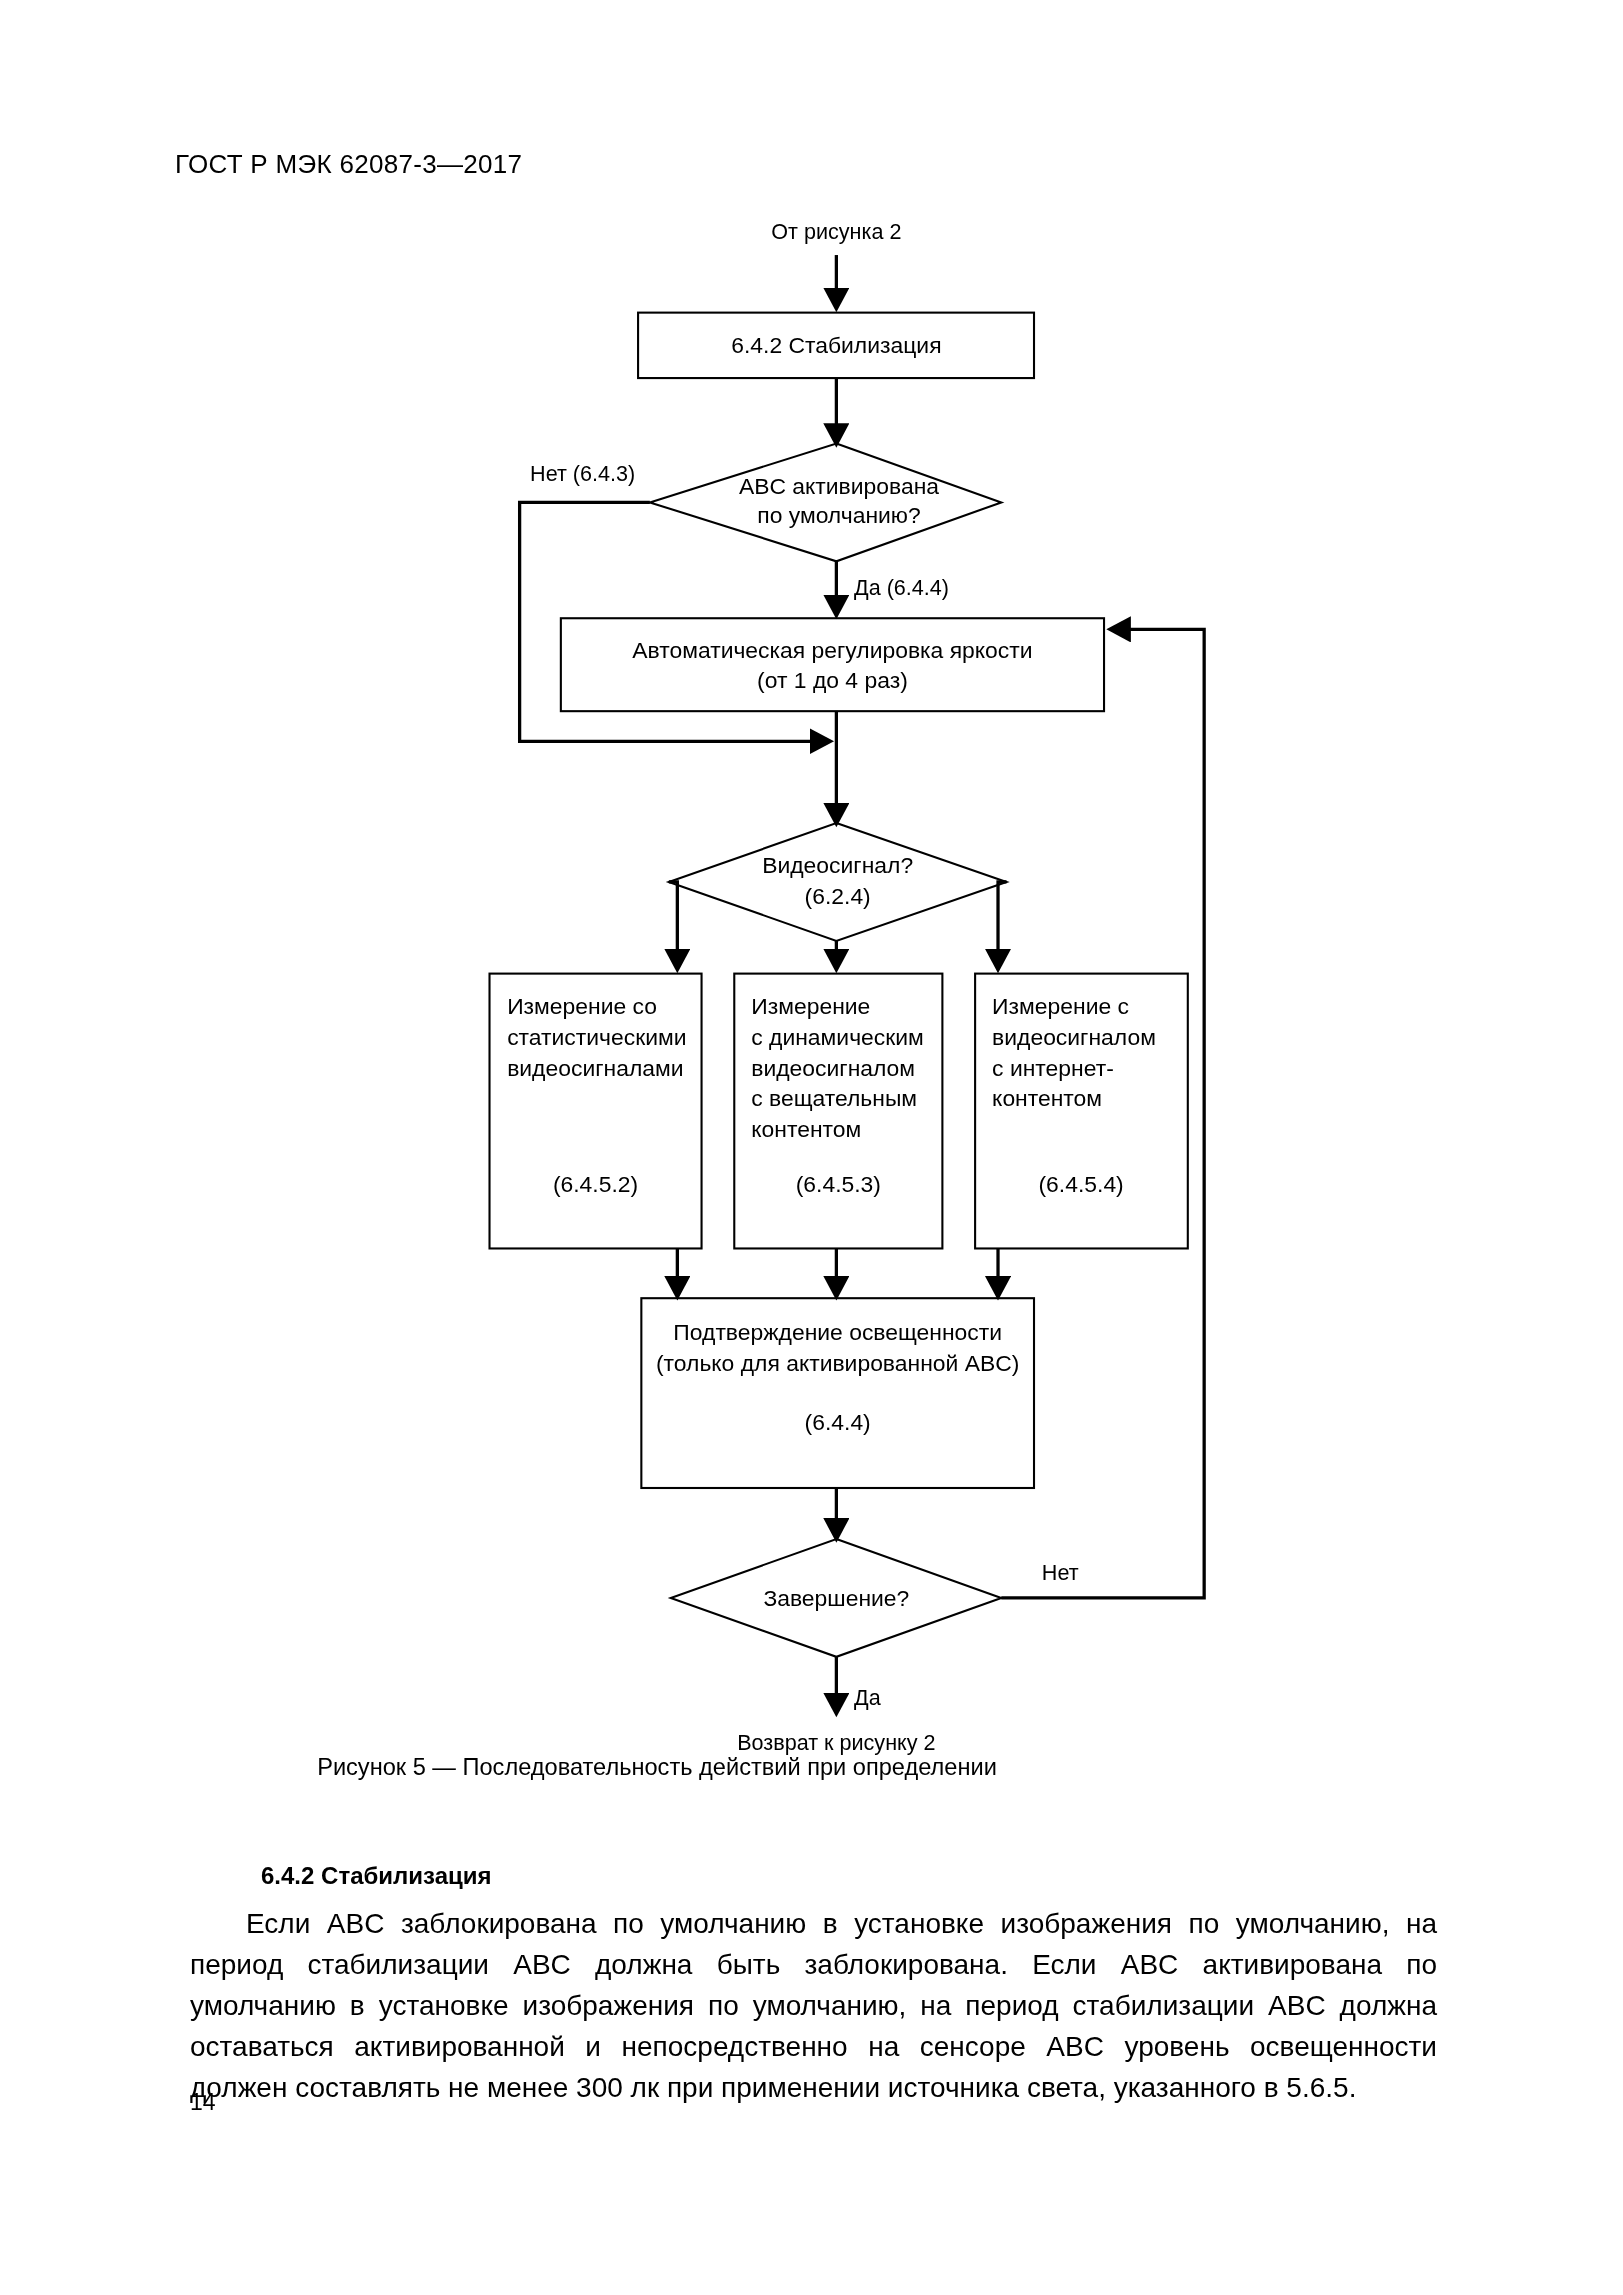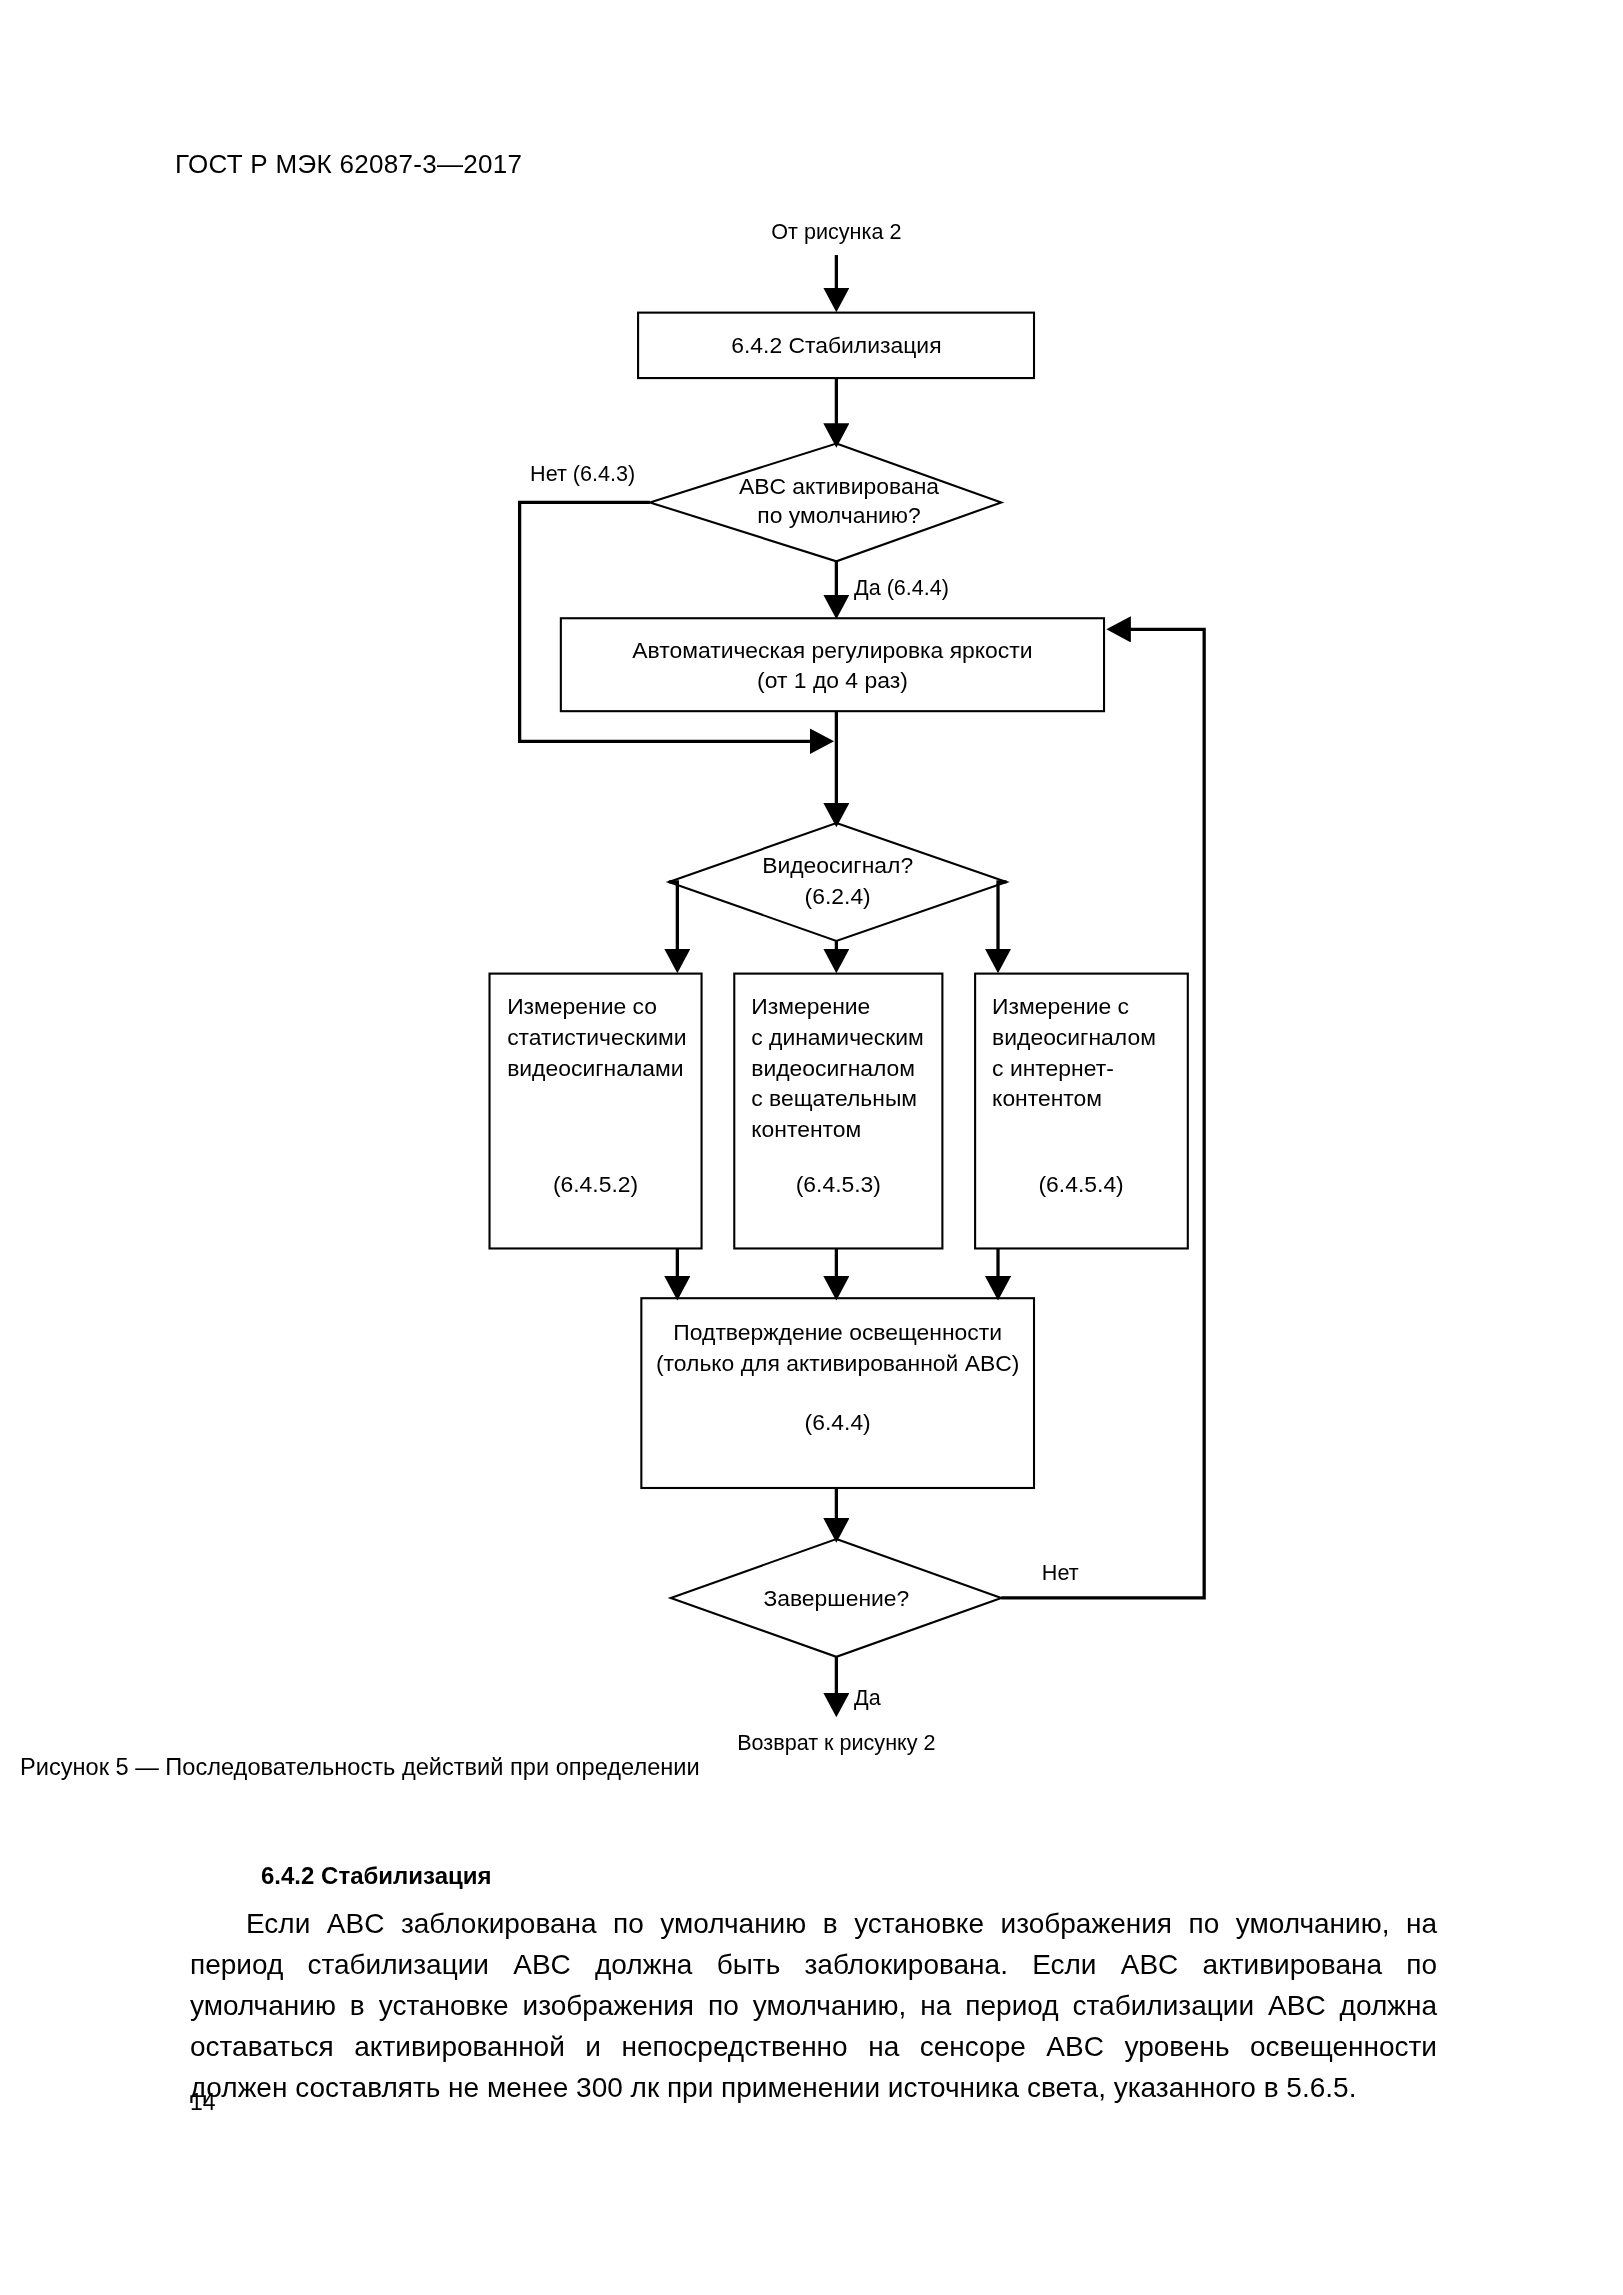--- a/index.html
+++ b/index.html
@@ -60,24 +60,23 @@
   .conn {
     stroke: #000000;
     stroke-width: 5;
     fill: none;
   }
   .caption {
     position: absolute;
     left: 0;
     top: 1749px;
     width: 1314px;
-    text-align: left;
+    text-align: center;
     font-size: 23.6px;
     line-height: 37px;
-    margin-left: 20px;
   }
   .sec-heading {
     position: absolute;
     left: 261px;
     top: 1862px;
     font-size: 24px;
     font-weight: bold;
   }
   .body-text {
     position: absolute;

